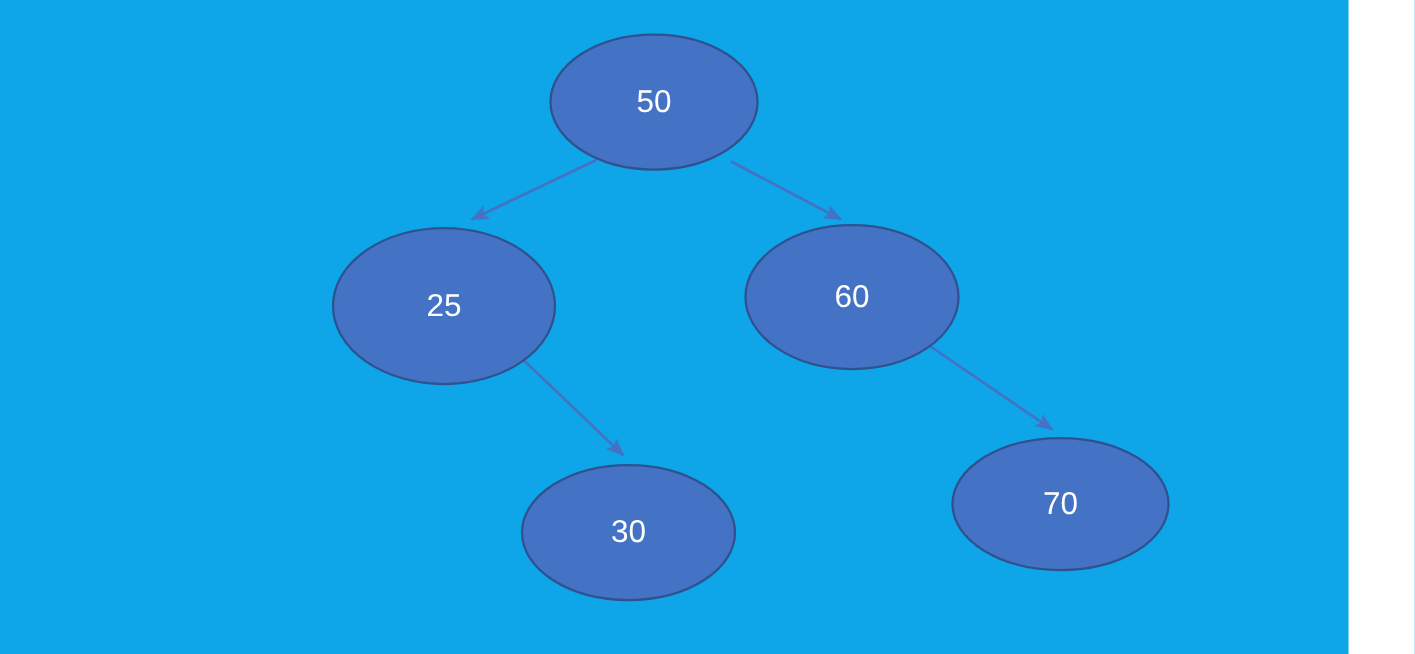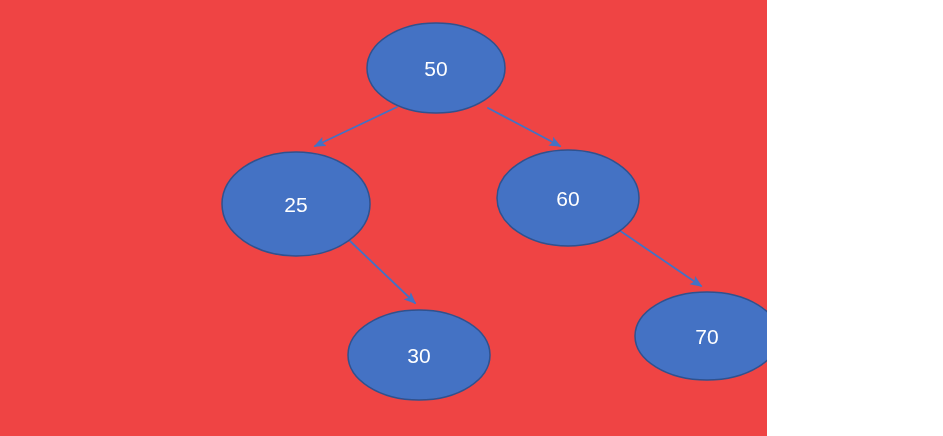--- a/index.html
+++ b/index.html
@@ -2,23 +2,23 @@
 <html><head>
 <meta charset="utf-8">
 <style>
   html, body {
     margin: 0;
     padding: 0;
     background: #ffffff;
   }
   .canvas-wrap {
     position: relative;
-    width: 767px;
+    width: 899px;
     height: 436px;
-    background: #ef4444;
+    background: #0ea5e9;
     overflow: hidden;
     font-family: "Liberation Sans", sans-serif;
   }
   svg text.node-label {
     font-family: "Liberation Sans", sans-serif;
     font-size: 21px;
     text-anchor: middle;
     dominant-baseline: central;
   }
   svg line.edge {

